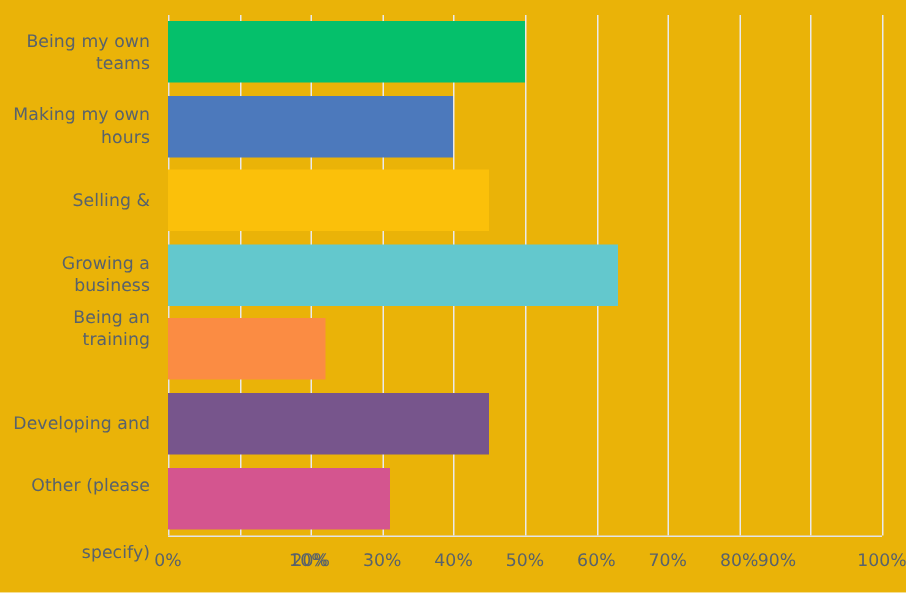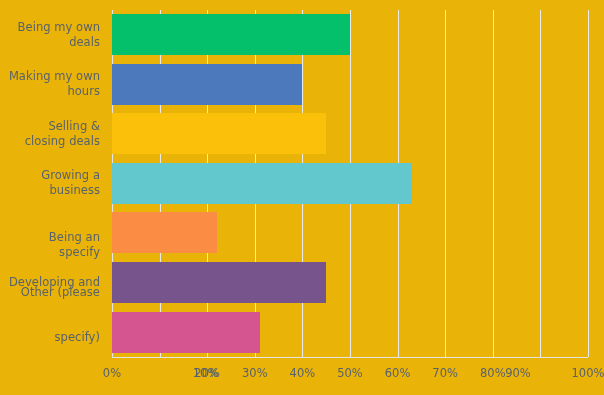--- a/index.html
+++ b/index.html
@@ -173,42 +173,41 @@
           <div class="bar" title="Other (please specify) — 31%" style="width: 147.56px; background: rgb(212, 85, 143);"></div>
         </div>
       </div>
   </div>
 
   <div class="axis-bottom-line"></div>
 
   <div class="cat-labels" id="cat-labels">
       <div class="cat-label" style="top: 4px;">
         <span>Being my own</span>
-        <span>deals</span>
+        <span>teams</span>
       </div>
       <div class="cat-label" style="top: 53.6px;">
         <span>Making my own</span>
         <span>hours</span>
       </div>
       <div class="cat-label" style="top: 103.2px; justify-content: center;">
         <span>Selling &amp;</span>
-        <span>closing deals</span>
       </div>
       <div class="cat-label" style="top: 152.8px; text-align: center;">
         <span>Growing a</span>
         <span>business</span>
       </div>
-      <div class="cat-label" style="top: 214px;">
+      <div class="cat-label" style="top: 188px;">
         <span>Being an</span>
-        <span>specify</span>
+        <span>training</span>
       </div>
       <div class="cat-label" style="top: 252px;">
         <span>Developing and</span>
       </div>
-      <div class="cat-label" style="top: 284px; gap: 30px;">
+      <div class="cat-label" style="top: 315px; gap: 30px;">
         <span>Other (please</span>
         <span>specify)</span>
       </div>
     </div>
 
   <div class="x-ticks" id="x-ticks">
       <div class="x-tick" style="left: 112px;">0%</div>
       <div class="x-tick" style="left: 159.6px; margin-left: 46px;">10%</div>
       <div class="x-tick" style="left: 207.2px;">20%</div>
       <div class="x-tick" style="left: 254.8px;">30%</div>

